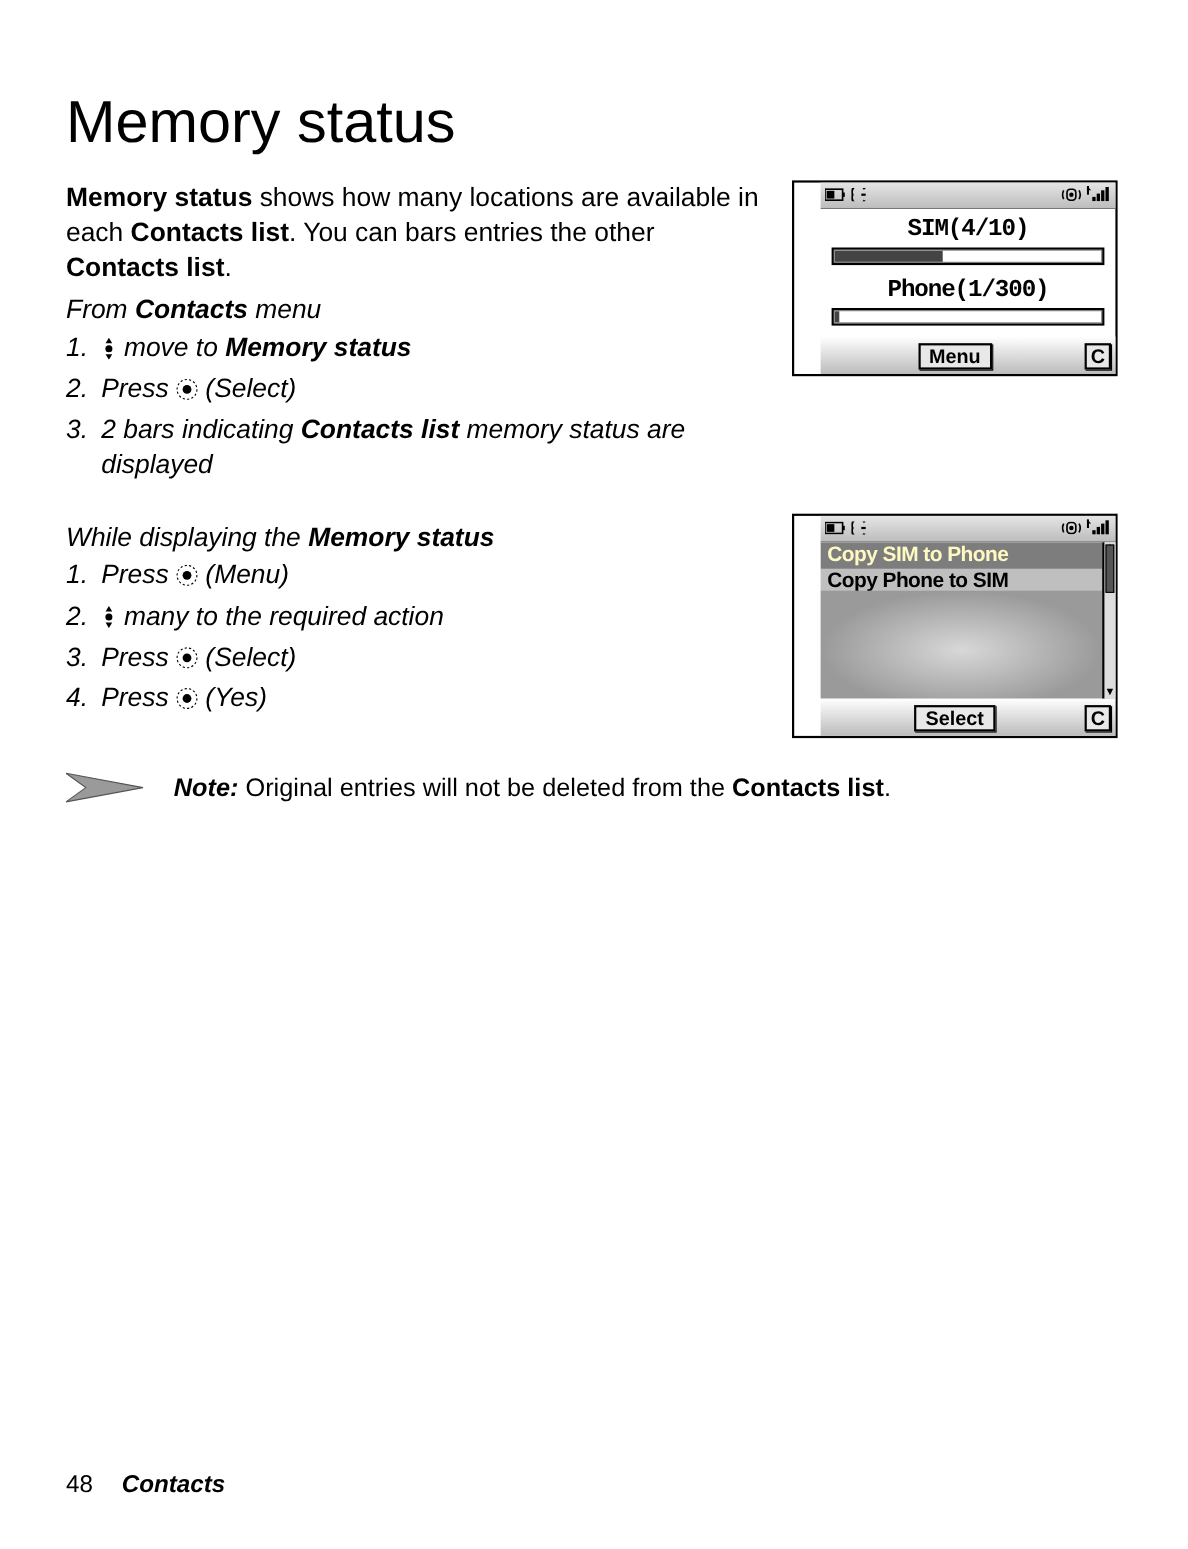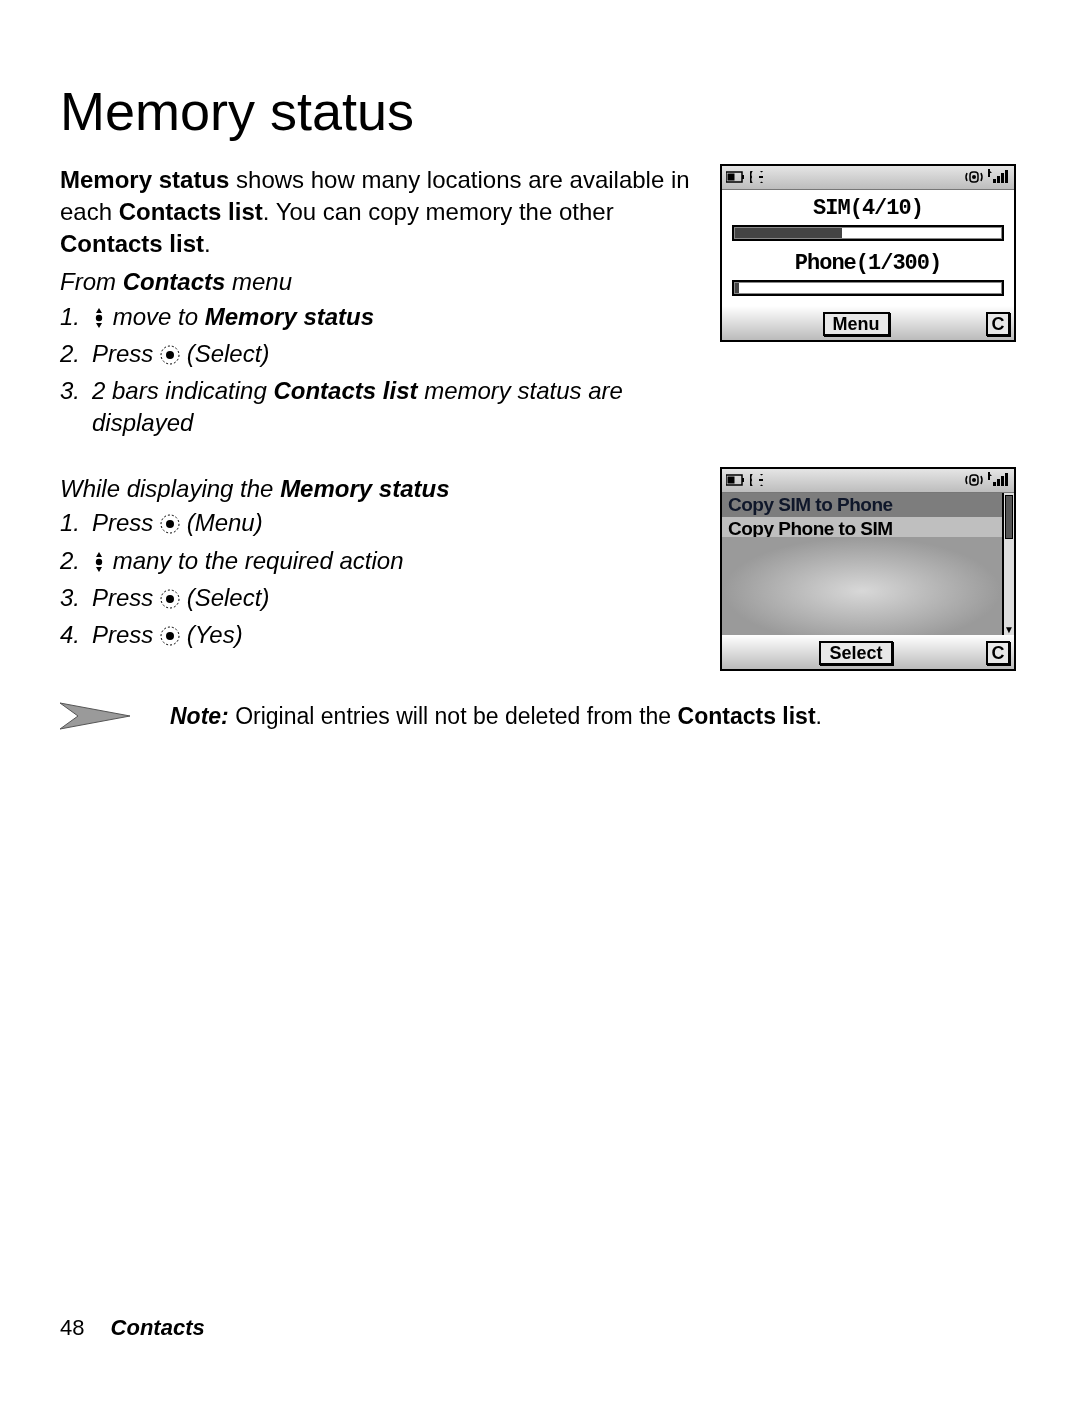--- a/index.html
+++ b/index.html
@@ -41,20 +41,21 @@
     margin-bottom: 12px;
     font-stretch: condensed;
     letter-spacing: -0.5px;
   }
   
   .phone {
     width: 296px;
     border: 2px solid #000;
     background: #fff;
     font-family: "Arial Narrow", Arial, sans-serif;
+    padding-left: 24px;
   }
   .phone .statusbar {
     height: 24px;
     display: flex;
     justify-content: space-between;
     align-items: center;
     padding: 0 4px;
     background: linear-gradient(#e5e5e5,#bdbdbd);
     border-bottom: 1px solid #777;
   }
@@ -81,45 +82,45 @@
   .phone .list-body {
     padding:0; position:relative; height:142px;
     display:flex;
     background: #bfbfbf;
   }
   .phone .list-inner { flex:1; position:relative; overflow:hidden; }
   .phone .list-item {
     font-family: Arial, sans-serif; font-weight:700; font-size:19px;
     padding:1px 6px; text-align:left; letter-spacing:-0.5px;
   }
-  .phone .list-item.sel { background:#7d7d7d; color:#0f172a; }
+  .phone .list-item.sel { background:#7d7d7d; color:#fef9c3; }
   .phone .list-bg {
     position:absolute; top:44px; left:0; right:0; bottom:0;
     background: radial-gradient(ellipse at 50% 55%, #d8d8d8 0%, #9a9a9a 70%);
   }
   .phone .scrollbar { width:12px; background:#ddd; border-left:2px solid #000; position:relative; }
   .phone .scroll-thumb { position:absolute; left:1px; right:1px; top:2px; height:44px; background:#555; border:1px solid #000; }
   .phone .scroll-arrow { position:absolute; left:0; right:0; text-align:center; font-size:10px; line-height:10px; color:#000; }
-  .note-row { display:flex; align-items:center; gap:30px; margin-top:14px; font-size:23px; }
+  .note-row { display:flex; align-items:center; gap:18px; margin-top:14px; font-size:23px; }
   .note-arrow { width:80px; height:38px; }
   .footer {
-    position:absolute; left:60px; bottom:67px; font-size:22px;
+    position:absolute; left:60px; bottom:46px; font-size:22px;
   }
   .footer .pg { margin-right:20px; }
   .footer .sec { font-style:italic; font-weight:700; }
 </style>
 </head>
 <body>
 
 <h1 class="page-title">Memory status</h1>
 
 <div class="content-row">
   <div class="text-col">
     <p>
-      <span class="bold">Memory status</span><span> shows how many locations are available in each </span><span class="bold">Contacts list</span><span>. You can copy memory the other </span><span class="bold">Contacts list</span><span>.</span>
+      <span class="bold">Memory status</span><span> shows how many locations are available in each </span><span class="bold">Contacts list</span><span>. You can bars entries the other </span><span class="bold">Contacts list</span><span>.</span>
     </p>
     <p class="subhead">
       <span>From </span><span class="bold">Contacts</span><span> menu</span>
     </p>
     <ol class="steps">
       <li>
         <span class="inline-icon">
           <svg width="14" height="20" viewBox="0 0 14 20">
               <circle cx="7" cy="10" r="3.2" fill="#000"></circle>
               <path d="M7 0 L10 5 H4 Z" fill="#000"></path>

